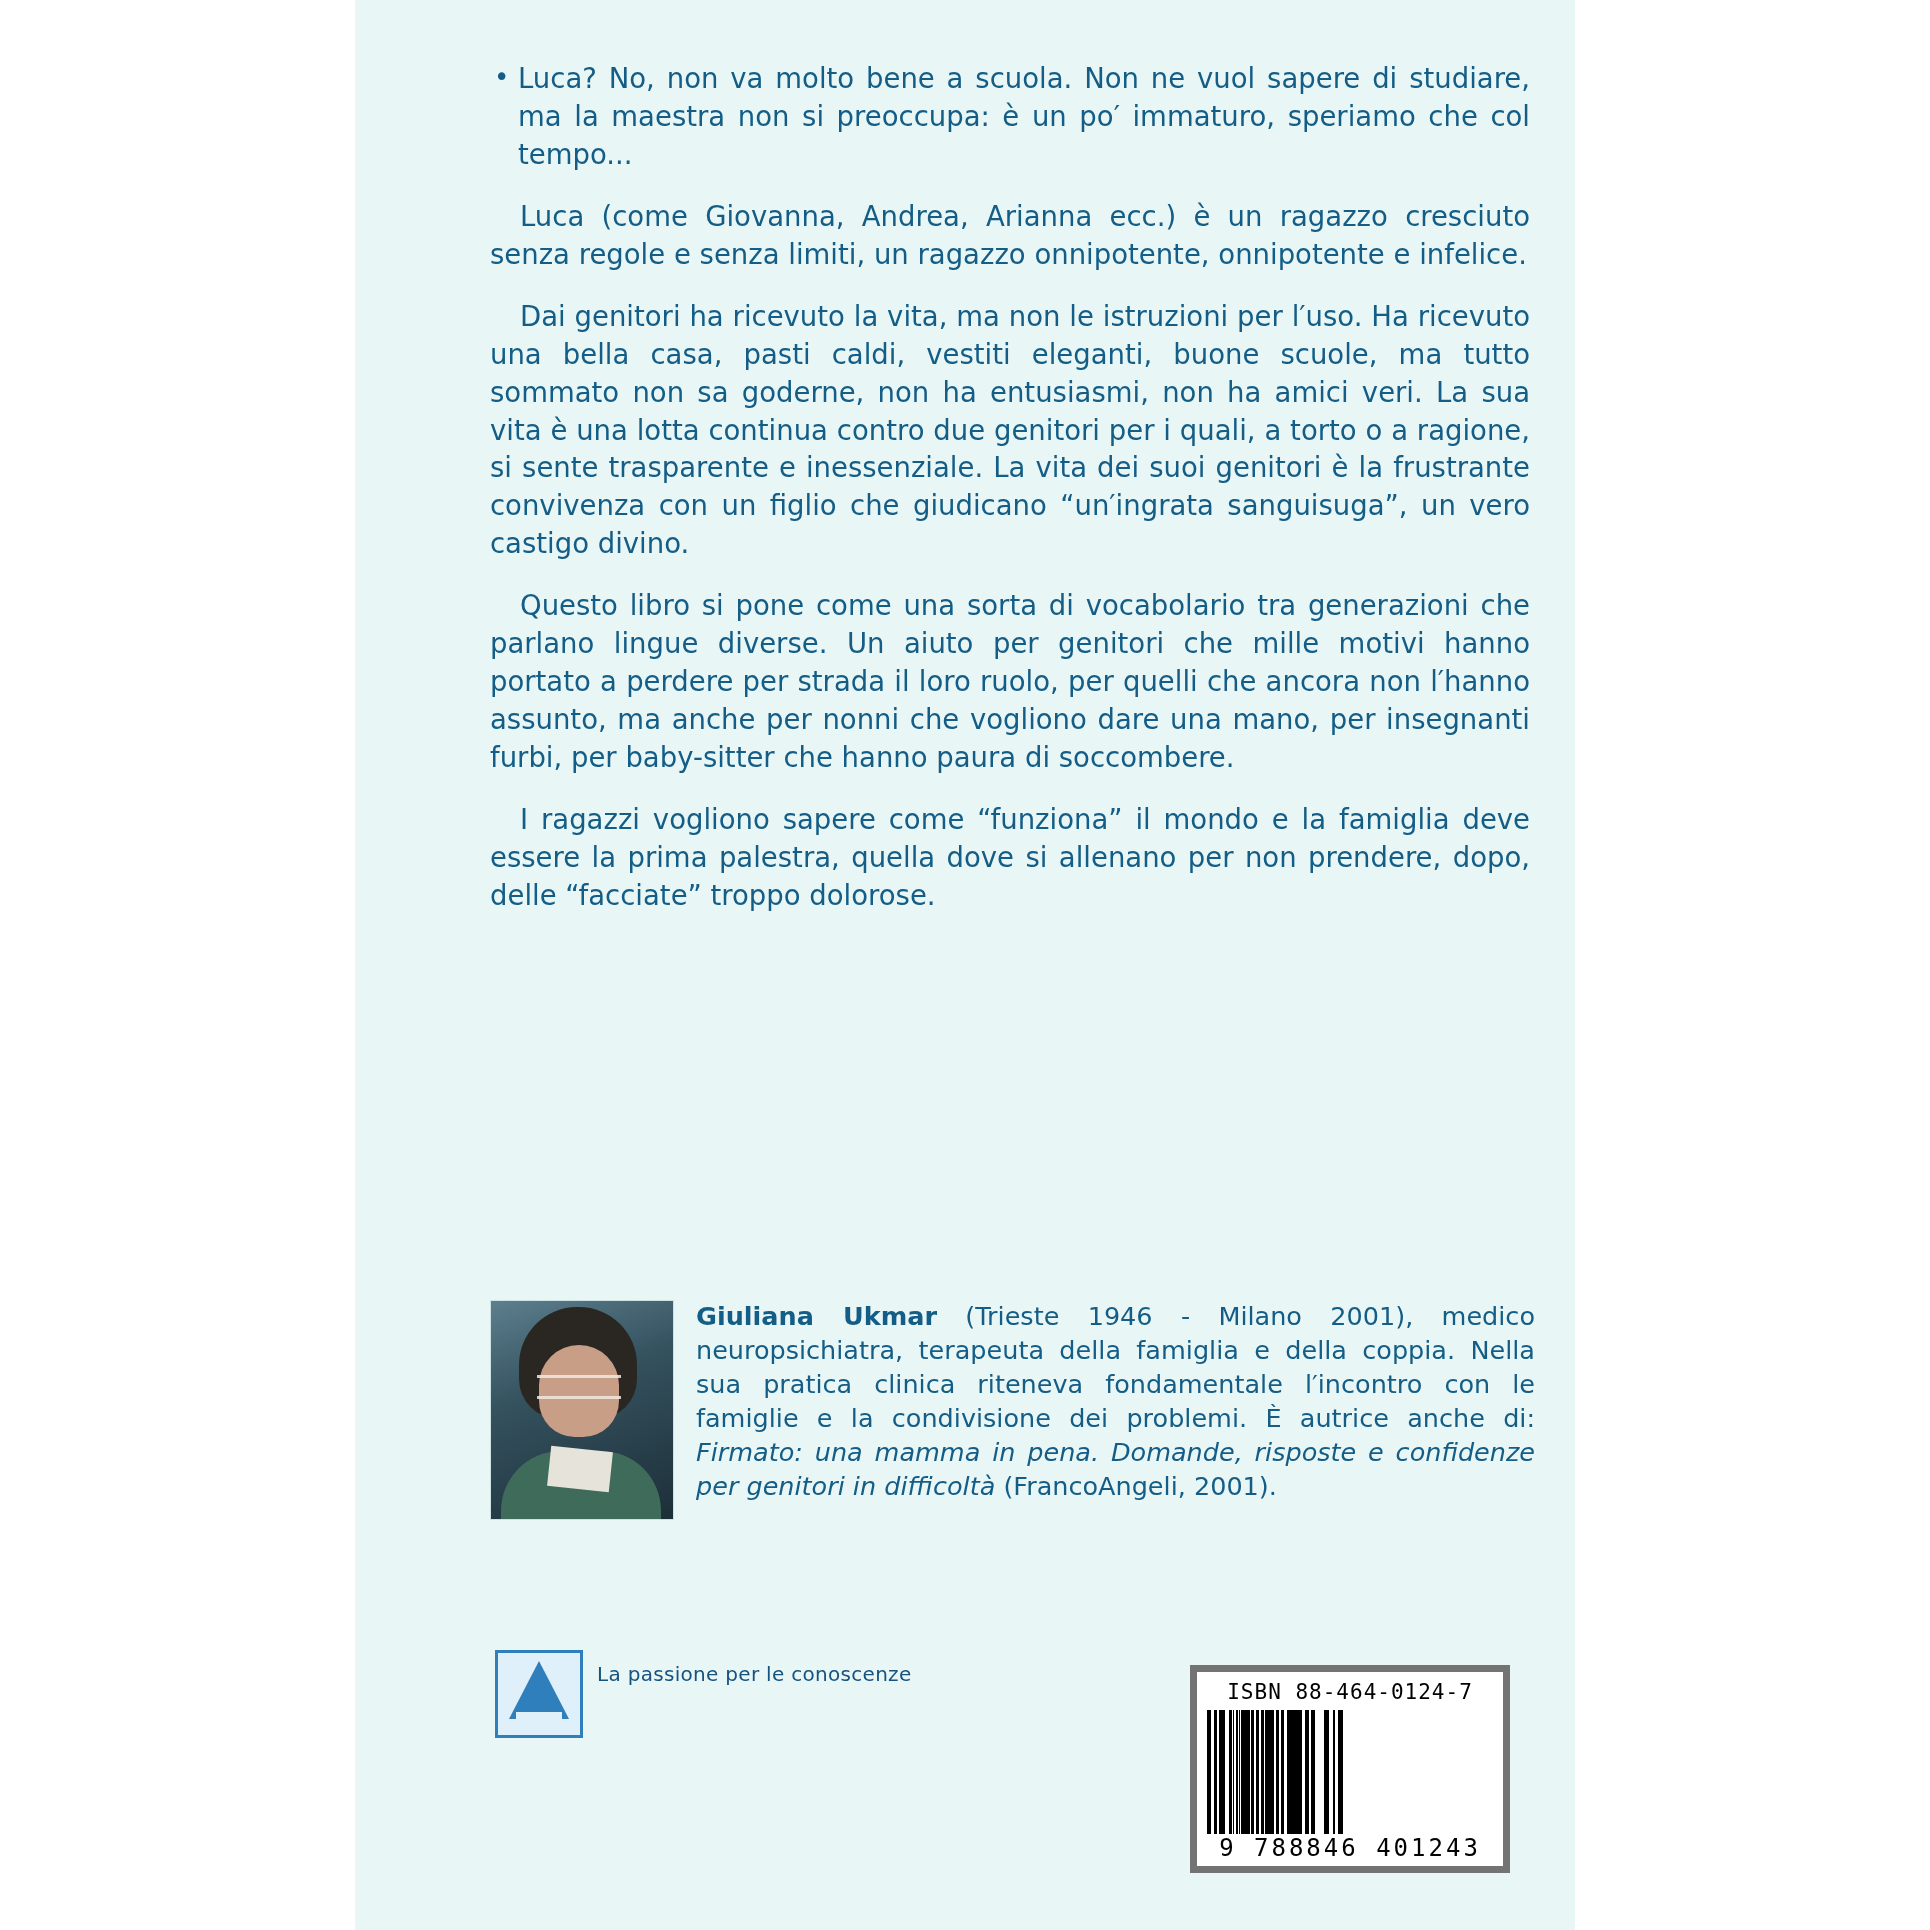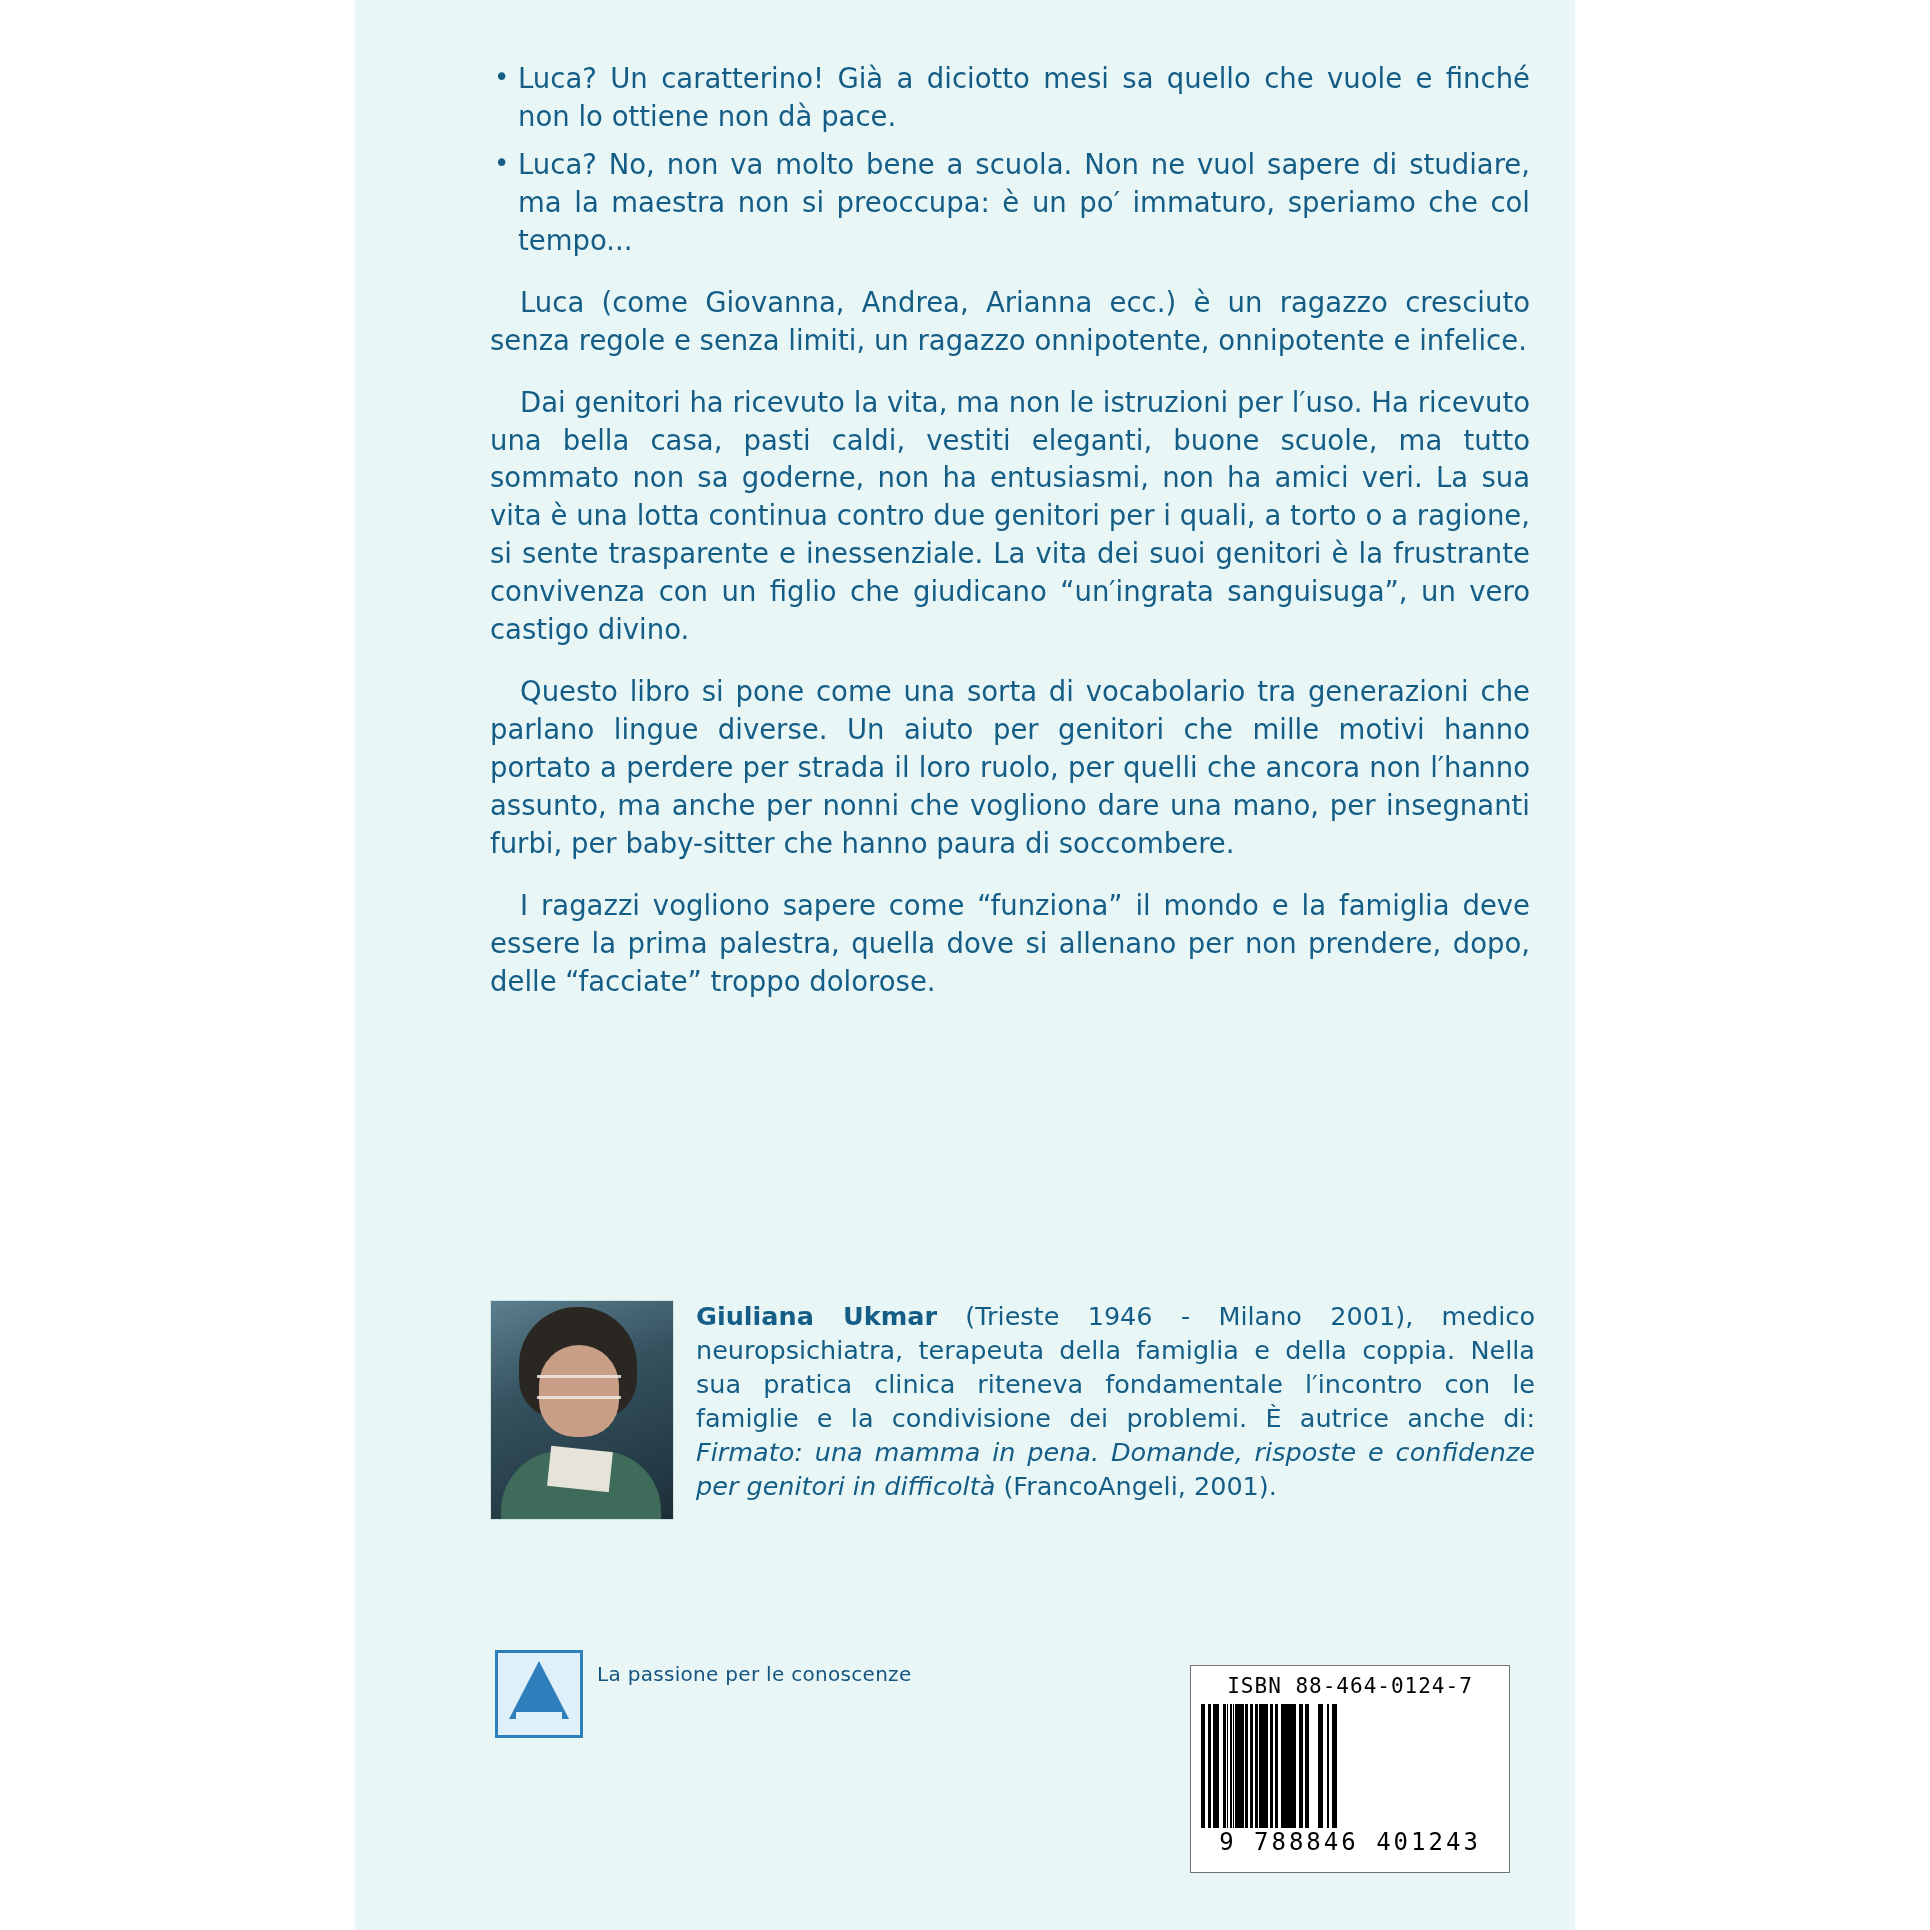--- a/index.html
+++ b/index.html
@@ -178,21 +178,21 @@
   }
 
   
   .barcode-box {
     position: absolute;
     left: 835px;
     top: 1665px;
     width: 320px;
     height: 208px;
     background: #ffffff;
-    border: 1px solid #737373;
+    border: 7px solid #737373;
     padding: 8px 10px 6px 10px;
     box-sizing: border-box;
   }
   .isbn-label {
     font-family: "DejaVu Sans Mono", monospace;
     font-size: 21px;
     letter-spacing: 1px;
     color: #000;
     text-align: center;
     margin-bottom: 6px;
@@ -213,21 +213,20 @@
     text-align: center;
   }
 </style>
 </head>
 <body>
 
 <div class="page">
 
   <div class="content">
     <ul class="bullets">
-      <li>Luca? Un caratterino! Già a diciotto mesi sa quello che vuole e finché non lo ottiene non dà pace.</li>
       <li>Luca? No, non va molto bene a scuola. Non ne vuol sapere di studiare, ma la maestra non si preoccupa: è un po′ immaturo, speriamo che col tempo...</li>
     </ul>
     <p class="body gap">Luca (come Giovanna, Andrea, Arianna ecc.) è un ragazzo cresciuto senza regole e senza limiti, un ragazzo onnipotente, onnipotente e infelice.</p>
     <p class="body gap">Dai genitori ha ricevuto la vita, ma non le istruzioni per l′uso. Ha ricevuto una bella casa, pasti caldi, vestiti eleganti, buone scuole, ma tutto sommato non sa goderne, non ha entusiasmi, non ha amici veri. La sua vita è una lotta continua contro due genitori per i quali, a torto o a ragione, si sente trasparente e inessenziale. La vita dei suoi genitori è la frustrante convivenza con un figlio che giudicano “un′ingrata sanguisuga”, un vero castigo divino.</p>
     <p class="body gap">Questo libro si pone come una sorta di vocabolario tra generazioni che parlano lingue diverse. Un aiuto per genitori che mille motivi hanno portato a perdere per strada il loro ruolo, per quelli che ancora non l′hanno assunto, ma anche per nonni che vogliono dare una mano, per insegnanti furbi, per baby-sitter che hanno paura di soccombere.</p>
     <p class="body gap">I ragazzi vogliono sapere come “funziona” il mondo e la famiglia deve essere la prima palestra, quella dove si allenano per non prendere, dopo, delle “facciate” troppo dolorose.</p>
   </div>
 
   <div class="author-block">
     <div class="author-photo">

